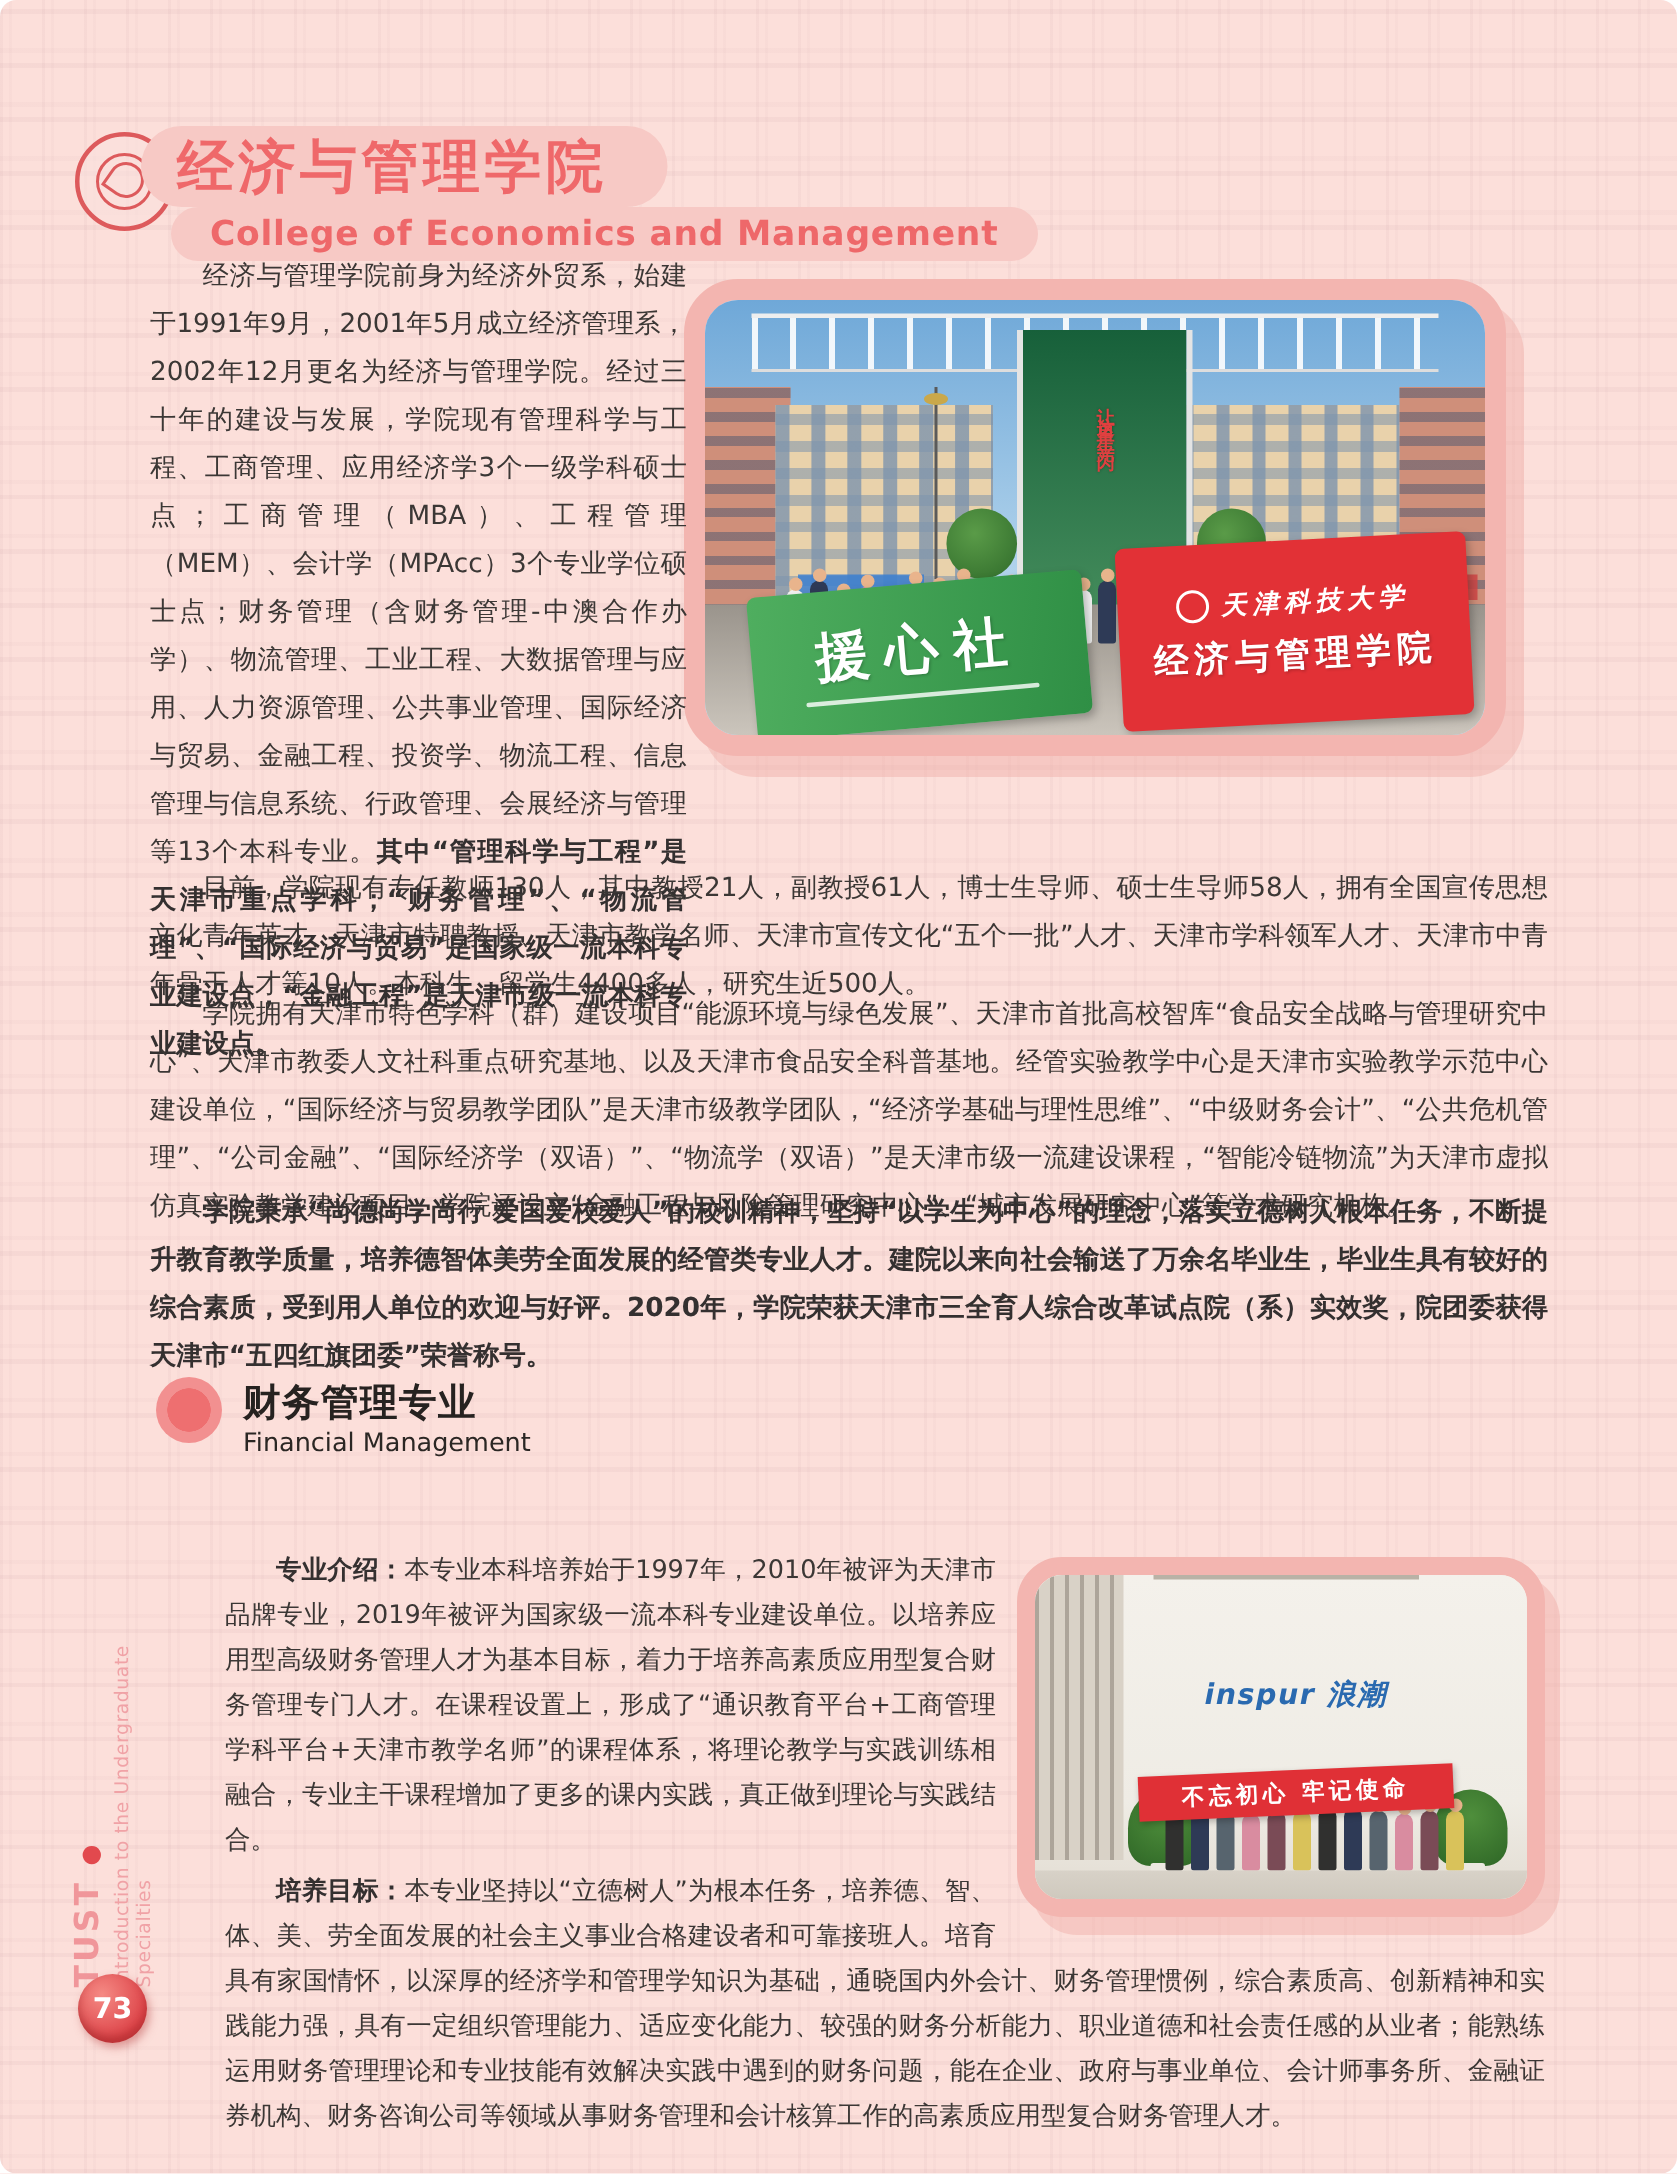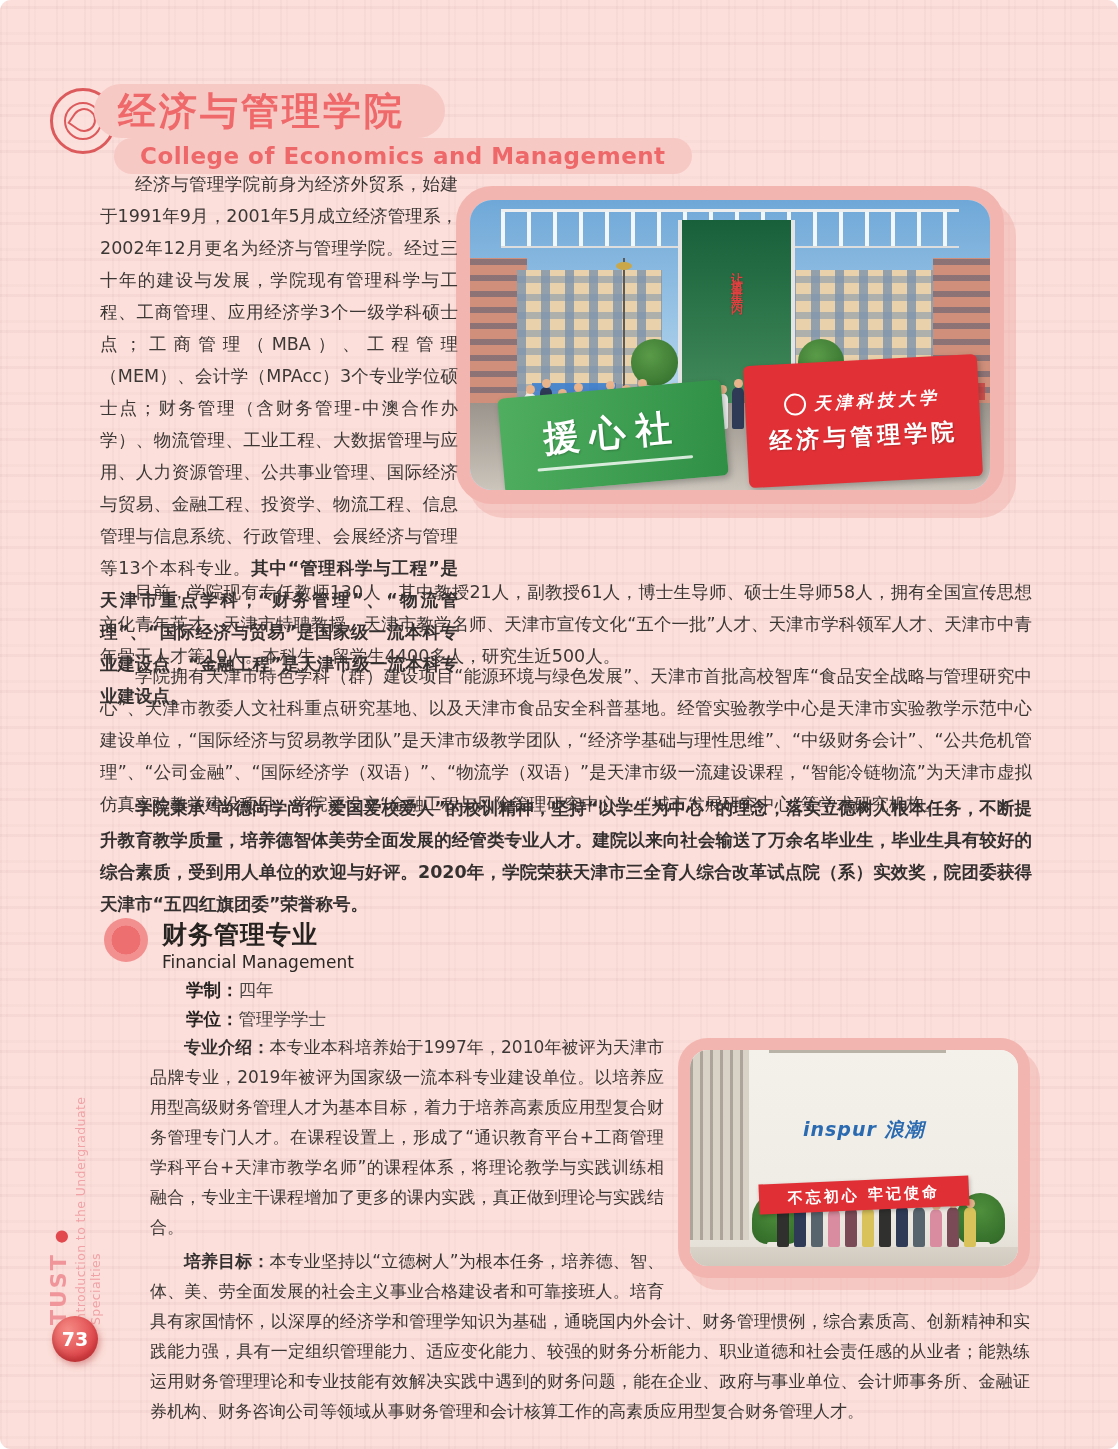--- a/index.html
+++ b/index.html
@@ -229,24 +229,20 @@
   </div>
 
   <p class="para indent p1"><span>经济与管理学院前身为经济外贸系，始建于1991年9月，2001年5月成立经济管理系，2002年12月更名为经济与管理学院。经过三十年的建设与发展，学院现有管理科学与工程、工商管理、应用经济学3个一级学科硕士点；工商管理（MBA）、工程管理（MEM）、会计学（MPAcc）3个专业学位硕士点；财务管理（含财务管理-中澳合作办学）、物流管理、工业工程、大数据管理与应用、人力资源管理、公共事业管理、国际经济与贸易、金融工程、投资学、物流工程、信息管理与信息系统、行政管理、会展经济与管理等13个本科专业。</span><span class="bold-run">其中“管理科学与工程”是天津市重点学科；“财务管理”、“物流管理”、“国际经济与贸易”是国家级一流本科专业建设点，“金融工程”是天津市级一流本科专业建设点。</span></p>
   <p class="para indent p2">目前，学院现有专任教师130人，其中教授21人，副教授61人，博士生导师、硕士生导师58人，拥有全国宣传思想文化青年英才、天津市特聘教授、天津市教学名师、天津市宣传文化“五个一批”人才、天津市学科领军人才、天津市中青年骨干人才等10人。本科生、留学生4400多人，研究生近500人。</p>
   <p class="para indent p3">学院拥有天津市特色学科（群）建设项目“能源环境与绿色发展”、天津市首批高校智库“食品安全战略与管理研究中心”、天津市教委人文社科重点研究基地、以及天津市食品安全科普基地。经管实验教学中心是天津市实验教学示范中心建设单位，“国际经济与贸易教学团队”是天津市级教学团队，“经济学基础与理性思维”、“中级财务会计”、“公共危机管理”、“公司金融”、“国际经济学（双语）”、“物流学（双语）”是天津市级一流建设课程，“智能冷链物流”为天津市虚拟仿真实验教学建设项目。学院还设立“金融工程与风险管理研究中心”、“城市发展研究中心”等学术研究机构。</p>
   <p class="para indent p4">学院秉承“尚德尚学尚行 爱国爱校爱人”的校训精神，坚持“以学生为中心”的理念，落实立德树人根本任务，不断提升教育教学质量，培养德智体美劳全面发展的经管类专业人才。建院以来向社会输送了万余名毕业生，毕业生具有较好的综合素质，受到用人单位的欢迎与好评。2020年，学院荣获天津市三全育人综合改革试点院（系）实效奖，院团委获得天津市“五四红旗团委”荣誉称号。</p>
 
   <div class="sec-bullet"></div>
   <div class="sec-title">财务管理专业</div>
   <div class="sec-en">Financial Management</div>
-  <div class="fields">
-    <div><b>学制：</b><span>四年</span></div>
-    <div><b>学位：</b><span>管理学学士</span></div>
-  </div>
 
   <div class="bottom-wrap">
 
     <div class="photo2-outer">
       <div class="p2wall"></div>
       <div class="p2left"></div>
       <div class="p2arc"></div>
       <div class="p2arc2"></div>
       <div class="p2logo">inspur 浪潮</div>
       <div class="plant pl1"></div>

